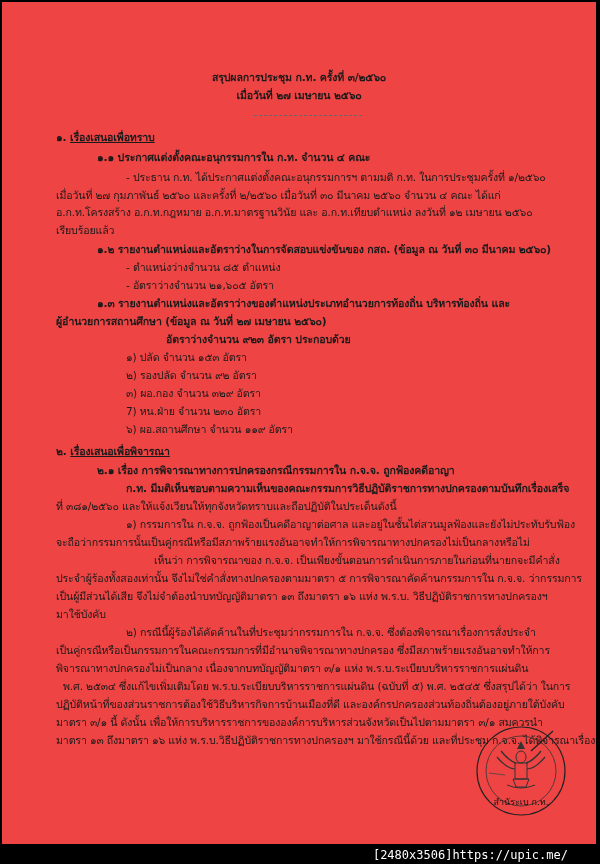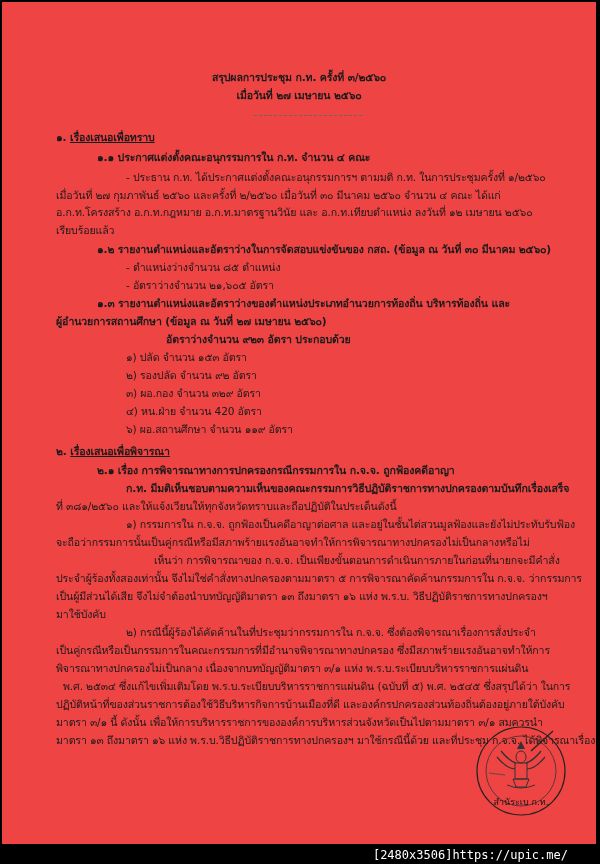--- a/index.html
+++ b/index.html
@@ -54,21 +54,21 @@
       <div class="line" style="left: 54px; top: 221px;"><span>เรียบร้อยแล้ว</span></div>
       <div class="line b" style="left: 95px; top: 240px;"><span>๑.๒ รายงานตำแหน่งและอัตราว่างในการจัดสอบแข่งขันของ กสถ. (ข้อมูล ณ วันที่ ๓๐ มีนาคม ๒๕๖๐)</span></div>
       <div class="line" style="left: 124px; top: 258px;"><span>- ตำแหน่งว่างจำนวน ๘๕ ตำแหน่ง</span></div>
       <div class="line" style="left: 124px; top: 276px;"><span>- อัตราว่างจำนวน ๒๑,๖๐๕ อัตรา</span></div>
       <div class="line b" style="left: 95px; top: 294px;"><span>๑.๓ รายงานตำแหน่งและอัตราว่างของตำแหน่งประเภทอำนวยการท้องถิ่น บริหารท้องถิ่น และ</span></div>
       <div class="line b" style="left: 54px; top: 312px;"><span>ผู้อำนวยการสถานศึกษา (ข้อมูล ณ วันที่ ๒๗ เมษายน ๒๕๖๐)</span></div>
       <div class="line b" style="left: 124px; top: 330px; margin-left: 40px;"><span>อัตราว่างจำนวน ๙๒๓ อัตรา ประกอบด้วย</span></div>
       <div class="line" style="left: 124px; top: 348px;"><span>๑) ปลัด จำนวน ๑๕๓ อัตรา</span></div>
       <div class="line" style="left: 124px; top: 366px;"><span>๒) รองปลัด จำนวน ๙๒ อัตรา</span></div>
       <div class="line" style="left: 124px; top: 384px;"><span>๓) ผอ.กอง จำนวน ๓๒๙ อัตรา</span></div>
-      <div class="line" style="left: 124px; top: 402px;"><span>๔) หน.ฝ่าย จำนวน 420 อัตรา</span></div>
+      <div class="line" style="left: 124px; top: 402px;"><span>7) หน.ฝ่าย จำนวน ๒๓๐ อัตรา</span></div>
       <div class="line" style="left: 124px; top: 420px;"><span>๖) ผอ.สถานศึกษา จำนวน ๑๑๙ อัตรา</span></div>
       <div class="line b" style="left: 54px; top: 442px;"><span>๒. </span><span class="u">เรื่องเสนอเพื่อพิจารณา</span></div>
       <div class="line b" style="left: 95px; top: 461px;"><span>๒.๑ เรื่อง การพิจารณาทางการปกครองกรณีกรรมการใน ก.จ.จ. ถูกฟ้องคดีอาญา</span></div>
       <div class="line" style="left: 124px; top: 479px; font-weight: bold;"><span>ก.ท. มีมติเห็นชอบตามความเห็นของคณะกรรมการวิธีปฏิบัติราชการทางปกครองตามบันทึกเรื่องเสร็จ</span></div>
       <div class="line" style="left: 54px; top: 497px;"><span>ที่ ๓๘๑/๒๕๖๐ และให้แจ้งเวียนให้ทุกจังหวัดทราบและถือปฏิบัติในประเด็นดังนี้</span></div>
       <div class="line" style="left: 124px; top: 515px;"><span>๑) กรรมการใน ก.จ.จ. ถูกฟ้องเป็นคดีอาญาต่อศาล และอยู่ในชั้นไต่สวนมูลฟ้องและยังไม่ประทับรับฟ้อง</span></div>
       <div class="line" style="left: 54px; top: 533px;"><span>จะถือว่ากรรมการนั้นเป็นคู่กรณีหรือมีสภาพร้ายแรงอันอาจทำให้การพิจารณาทางปกครองไม่เป็นกลางหรือไม่</span></div>
       <div class="line" style="left: 152px; top: 551px;"><span>เห็นว่า การพิจารณาของ ก.จ.จ. เป็นเพียงขั้นตอนการดำเนินการภายในก่อนที่นายกจะมีคำสั่ง</span></div>
       <div class="line" style="left: 54px; top: 569px;"><span>ประจำผู้ร้องทั้งสองเท่านั้น จึงไม่ใช่คำสั่งทางปกครองตามมาตรา ๕ การพิจารณาคัดค้านกรรมการใน ก.จ.จ. ว่ากรรมการ</span></div>
       <div class="line" style="left: 54px; top: 587px;"><span>เป็นผู้มีส่วนได้เสีย จึงไม่จำต้องนำบทบัญญัติมาตรา ๑๓ ถึงมาตรา ๑๖ แห่ง พ.ร.บ. วิธีปฏิบัติราชการทางปกครองฯ</span></div>

